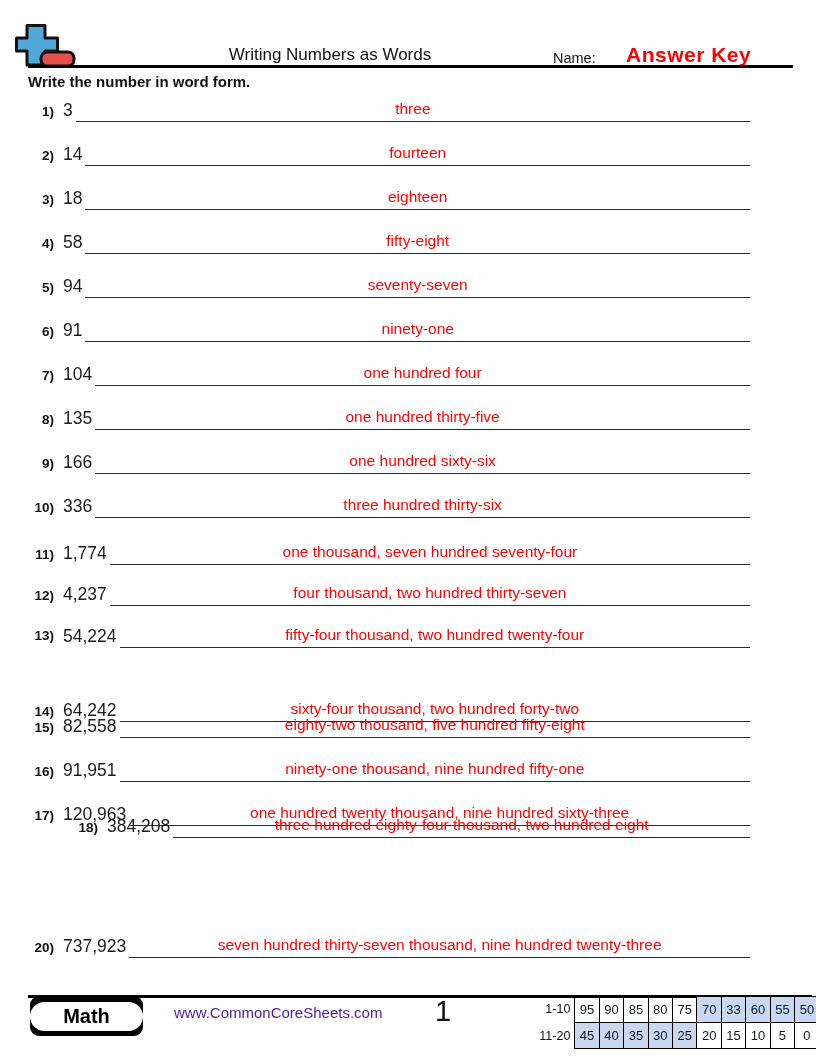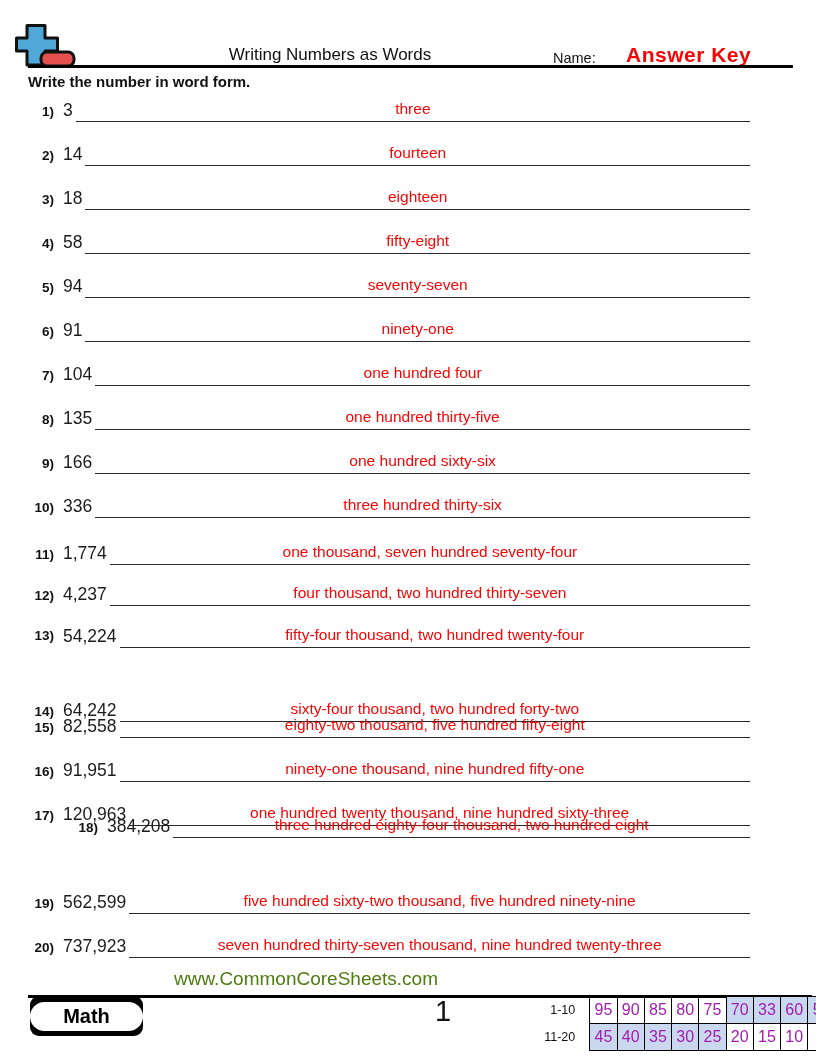--- a/index.html
+++ b/index.html
@@ -54,33 +54,33 @@
   .badge {
     position: absolute; left: 30px; top: 996px; width: 113px; height: 40px;
     background: #000; border-radius: 9px;
     display: flex; align-items: center; justify-content: center;
   }
   .badge-pill {
     width: 127px; height: 29px; background: #fff; border-radius: 15px;
     display: flex; align-items: center; justify-content: center;
     font-weight: bold; font-size: 20px; color: #000;
   }
-  .website { position: absolute; left: 174px; top: 968px; font-size: 19px; color: #4d7c0f; }
+  .website { position: absolute; left: 174px; top: 1004px; font-size: 15px; color: #4c1d95; }
   .page-num { position: absolute; left: 398px; top: 995px; width: 90px; text-align: center; font-size: 29px; color: #111; }
 
   .score-grid { position: absolute; left: 528px; top: 996px; display: flex; align-items: stretch; }
   .grid-labels {
     display: flex; flex-direction: column; justify-content: space-around;
-    width: 52px; margin-right: 14px; text-align: right; font-size: 12.5px;
+    width: 52px; margin-right: 4px; text-align: right; font-size: 12.5px;
   }
   .grid-labels div { line-height: 20px; }
   .grid-table { border-collapse: collapse; }
   .grid-table td {
     border: 1.6px solid #000; width: 21px; height: 17px;
-    text-align: center; font-size: 16px; padding: 4px; color: #a21caf;
+    text-align: center; font-size: 13px; padding: 4px; color: #0f172a;
   }
   .grid-table td.shaded { background: var(--grid-shade, #c9d8ee); }
 </style>
 </head>
 <body>
 
 <div class="page">
 
   <svg class="logo" width="62" height="46" viewBox="0 0 62 46" aria-hidden="true">
     <path class="logo-plus" d="M12 1.5 H30 V14 H42.5 V27 H30 V41 H12 V27 H1.5 V14 H12 Z"></path>
@@ -211,27 +211,20 @@
       <span class="row-value">120,963</span>
       <span class="row-line">
         <span class="row-answer">one hundred twenty thousand, nine hundred sixty-three</span>
       </span>
     </div>
       <div class="row" style="top: 812px; margin-left: 44px;">
       <span class="row-num">18)</span>
       <span class="row-value">384,208</span>
       <span class="row-line">
         <span class="row-answer">three hundred eighty-four thousand, two hundred eight</span>
-      </span>
-    </div>
-      <div class="row" style="top: 888px;">
-      <span class="row-num">19)</span>
-      <span class="row-value">562,599</span>
-      <span class="row-line">
-        <span class="row-answer">five hundred sixty-two thousand, five hundred ninety-nine</span>
       </span>
     </div>
       <div class="row" style="top: 932px;">
       <span class="row-num">20)</span>
       <span class="row-value">737,923</span>
       <span class="row-line">
         <span class="row-answer">seven hundred thirty-seven thousand, nine hundred twenty-three</span>
       </span>
     </div>
     </div>

